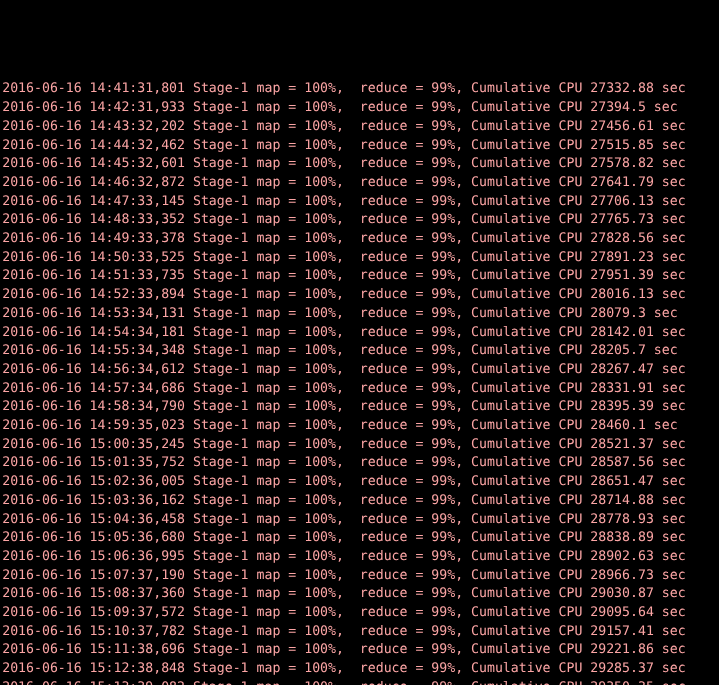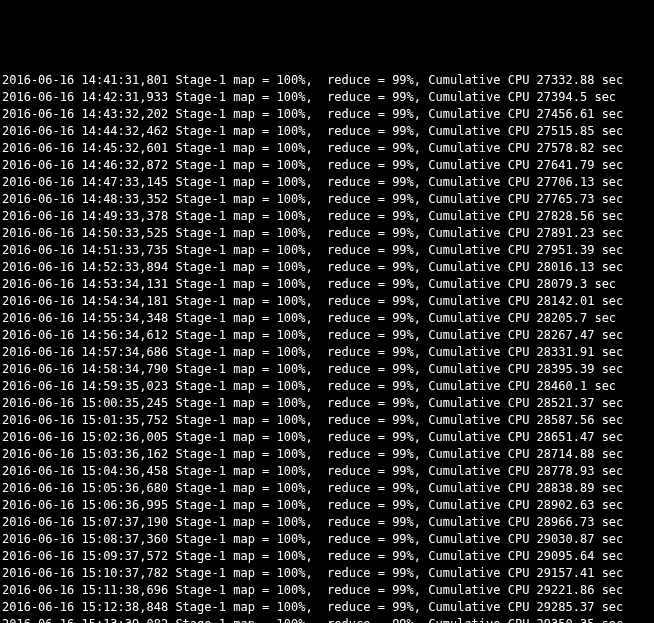--- a/index.html
+++ b/index.html
@@ -13,21 +13,21 @@
       font-family: 'Menlo', 'Monaco', 'Consolas', monospace;
       font-size: 12px;
       line-height: 17px;
       padding: 4px 2px;
       width: 654px;
       height: 623px;
       overflow: hidden;
       white-space: pre;
     }
     .log-line {
-      color: #ffffff;
+      color: #fca5a5;
     }
   </style>
 </head>
 <body>
 
 
 
 <div id="terminal-output"><div class="log-line">2016-06-16 14:41:31,801 Stage-1 map = 100%,  reduce = 99%, Cumulative CPU 27332.88 sec</div><div class="log-line">2016-06-16 14:42:31,933 Stage-1 map = 100%,  reduce = 99%, Cumulative CPU 27394.5 sec</div><div class="log-line">2016-06-16 14:43:32,202 Stage-1 map = 100%,  reduce = 99%, Cumulative CPU 27456.61 sec</div><div class="log-line">2016-06-16 14:44:32,462 Stage-1 map = 100%,  reduce = 99%, Cumulative CPU 27515.85 sec</div><div class="log-line">2016-06-16 14:45:32,601 Stage-1 map = 100%,  reduce = 99%, Cumulative CPU 27578.82 sec</div><div class="log-line">2016-06-16 14:46:32,872 Stage-1 map = 100%,  reduce = 99%, Cumulative CPU 27641.79 sec</div><div class="log-line">2016-06-16 14:47:33,145 Stage-1 map = 100%,  reduce = 99%, Cumulative CPU 27706.13 sec</div><div class="log-line">2016-06-16 14:48:33,352 Stage-1 map = 100%,  reduce = 99%, Cumulative CPU 27765.73 sec</div><div class="log-line">2016-06-16 14:49:33,378 Stage-1 map = 100%,  reduce = 99%, Cumulative CPU 27828.56 sec</div><div class="log-line">2016-06-16 14:50:33,525 Stage-1 map = 100%,  reduce = 99%, Cumulative CPU 27891.23 sec</div><div class="log-line">2016-06-16 14:51:33,735 Stage-1 map = 100%,  reduce = 99%, Cumulative CPU 27951.39 sec</div><div class="log-line">2016-06-16 14:52:33,894 Stage-1 map = 100%,  reduce = 99%, Cumulative CPU 28016.13 sec</div><div class="log-line">2016-06-16 14:53:34,131 Stage-1 map = 100%,  reduce = 99%, Cumulative CPU 28079.3 sec</div><div class="log-line">2016-06-16 14:54:34,181 Stage-1 map = 100%,  reduce = 99%, Cumulative CPU 28142.01 sec</div><div class="log-line">2016-06-16 14:55:34,348 Stage-1 map = 100%,  reduce = 99%, Cumulative CPU 28205.7 sec</div><div class="log-line">2016-06-16 14:56:34,612 Stage-1 map = 100%,  reduce = 99%, Cumulative CPU 28267.47 sec</div><div class="log-line">2016-06-16 14:57:34,686 Stage-1 map = 100%,  reduce = 99%, Cumulative CPU 28331.91 sec</div><div class="log-line">2016-06-16 14:58:34,790 Stage-1 map = 100%,  reduce = 99%, Cumulative CPU 28395.39 sec</div><div class="log-line">2016-06-16 14:59:35,023 Stage-1 map = 100%,  reduce = 99%, Cumulative CPU 28460.1 sec</div><div class="log-line">2016-06-16 15:00:35,245 Stage-1 map = 100%,  reduce = 99%, Cumulative CPU 28521.37 sec</div><div class="log-line">2016-06-16 15:01:35,752 Stage-1 map = 100%,  reduce = 99%, Cumulative CPU 28587.56 sec</div><div class="log-line">2016-06-16 15:02:36,005 Stage-1 map = 100%,  reduce = 99%, Cumulative CPU 28651.47 sec</div><div class="log-line">2016-06-16 15:03:36,162 Stage-1 map = 100%,  reduce = 99%, Cumulative CPU 28714.88 sec</div><div class="log-line">2016-06-16 15:04:36,458 Stage-1 map = 100%,  reduce = 99%, Cumulative CPU 28778.93 sec</div><div class="log-line">2016-06-16 15:05:36,680 Stage-1 map = 100%,  reduce = 99%, Cumulative CPU 28838.89 sec</div><div class="log-line">2016-06-16 15:06:36,995 Stage-1 map = 100%,  reduce = 99%, Cumulative CPU 28902.63 sec</div><div class="log-line">2016-06-16 15:07:37,190 Stage-1 map = 100%,  reduce = 99%, Cumulative CPU 28966.73 sec</div><div class="log-line">2016-06-16 15:08:37,360 Stage-1 map = 100%,  reduce = 99%, Cumulative CPU 29030.87 sec</div><div class="log-line">2016-06-16 15:09:37,572 Stage-1 map = 100%,  reduce = 99%, Cumulative CPU 29095.64 sec</div><div class="log-line">2016-06-16 15:10:37,782 Stage-1 map = 100%,  reduce = 99%, Cumulative CPU 29157.41 sec</div><div class="log-line">2016-06-16 15:11:38,696 Stage-1 map = 100%,  reduce = 99%, Cumulative CPU 29221.86 sec</div><div class="log-line">2016-06-16 15:12:38,848 Stage-1 map = 100%,  reduce = 99%, Cumulative CPU 29285.37 sec</div><div class="log-line">2016-06-16 15:13:39,082 Stage-1 map = 100%,  reduce = 99%, Cumulative CPU 29350.35 sec</div></div>
 
 

